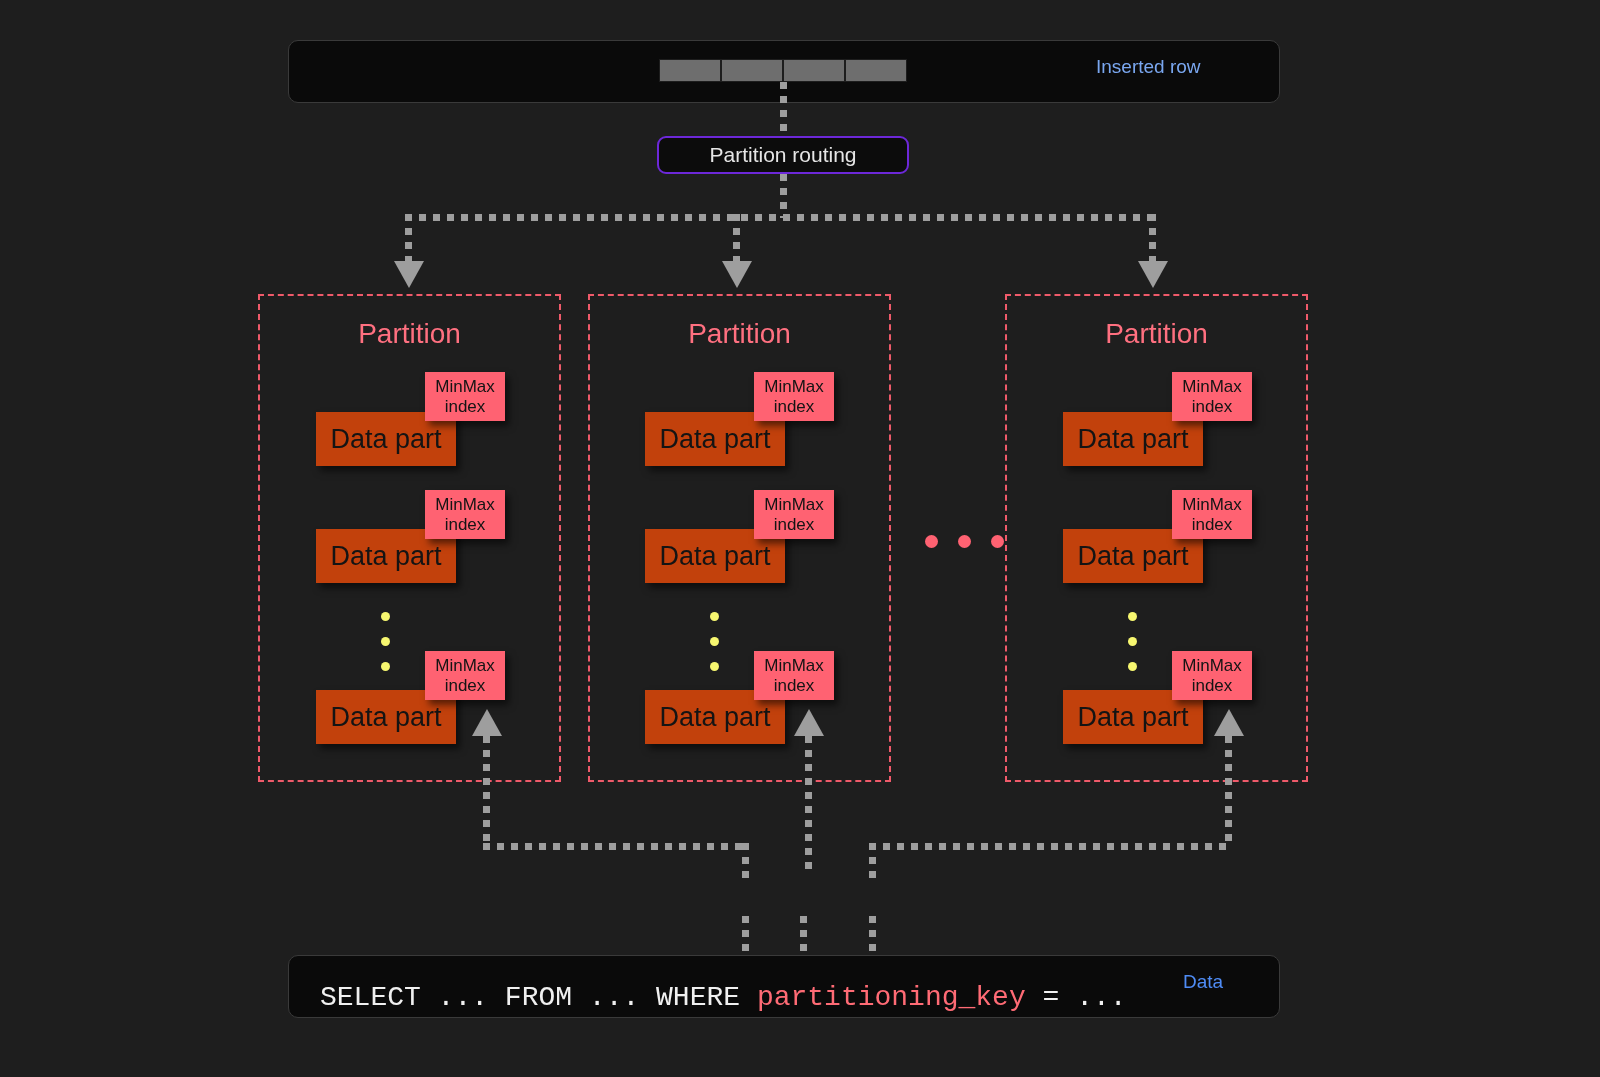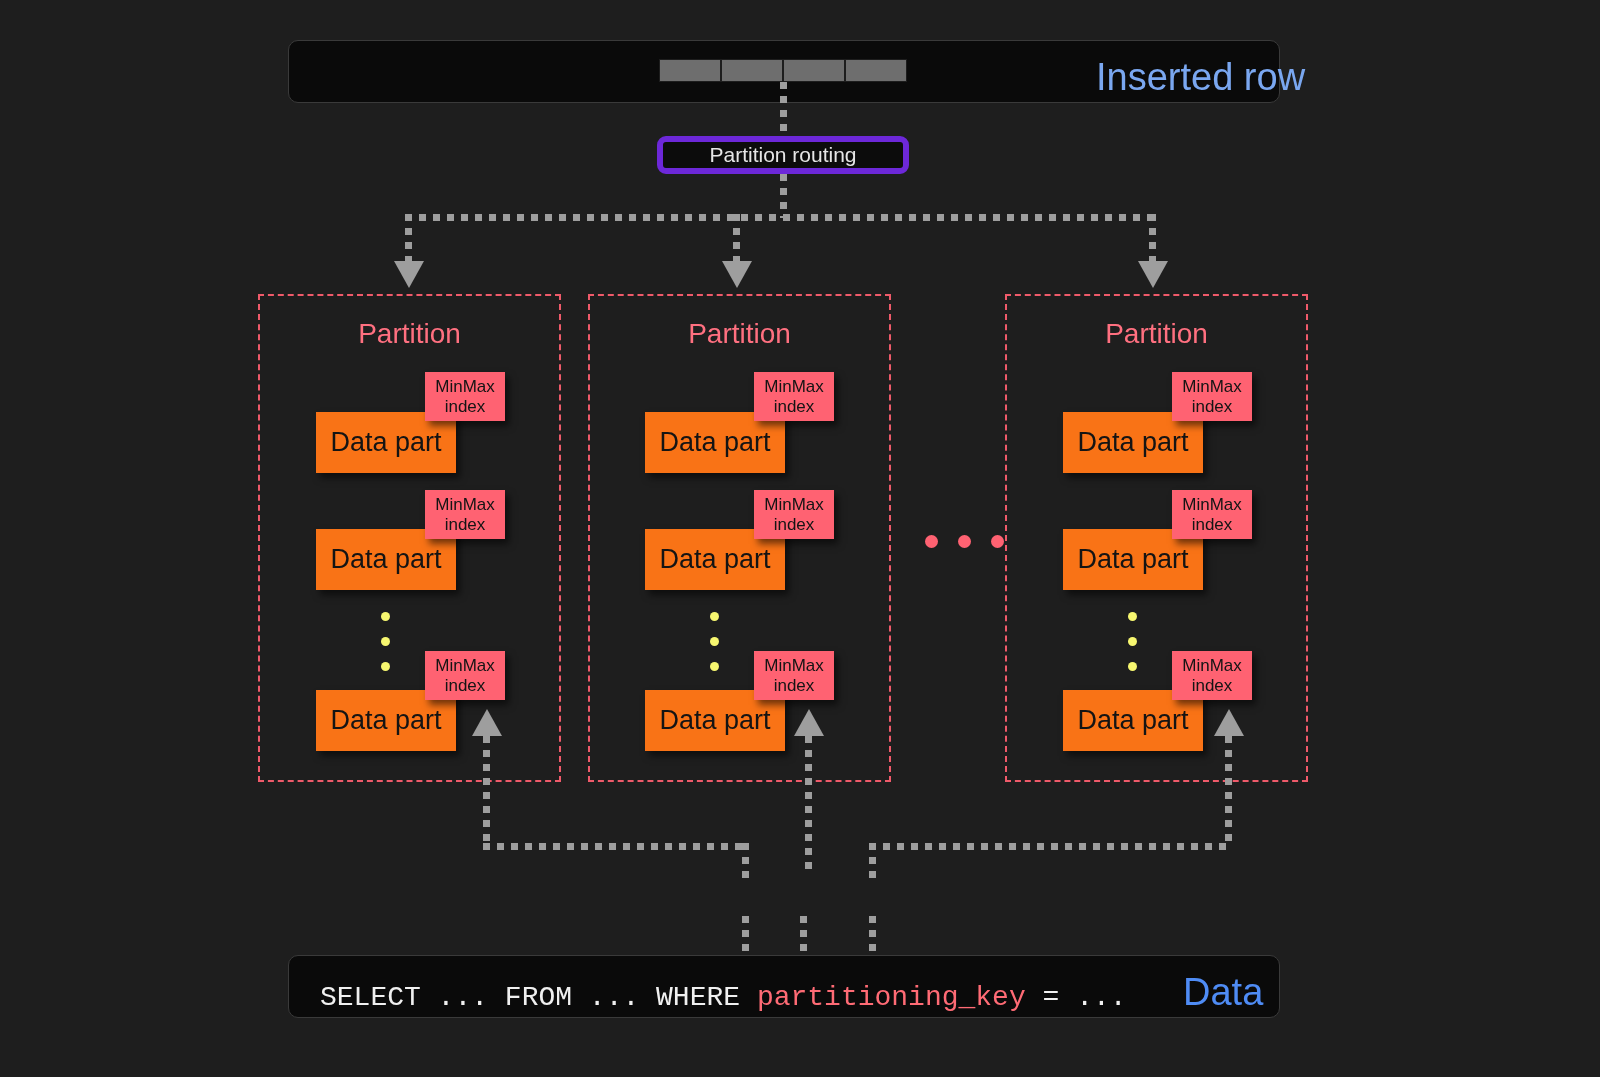--- a/index.html
+++ b/index.html
@@ -19,21 +19,21 @@
   
   .bar {
     position: absolute;
     background: #0a0a0a;
     border: 1px solid #3a3a3a;
     border-radius: 10px;
     box-sizing: border-box;
   }
   .bar-label {
     position: absolute;
-    font-size: 38px;
+    font-size: 19px;
     color: #7aa7f0;
     white-space: nowrap;
   }
 
   
   .row-cells {
     position: absolute;
     display: flex;
     z-index: 4;
   }
@@ -42,21 +42,21 @@
     height: 23px;
     background: #6e6e6e;
     border: 1px solid #1d1d1d;
     box-sizing: border-box;
   }
 
   
   .pill {
     position: absolute;
     background: #0c0c0c;
-    border: 6px solid #6d28d9;
+    border: 2px solid #6d28d9;
     border-radius: 9px;
     box-sizing: border-box;
     display: flex;
     align-items: center;
     justify-content: center;
     color: #e6e6e6;
     font-size: 21px;
     z-index: 6;
   }
 
@@ -110,22 +110,22 @@
     left: 0;
     text-align: center;
     color: #ff7080;
     font-size: 28px;
   }
 
   
   .data-part {
     position: absolute;
     width: 140px;
-    height: 61px;
-    background: #f97316;
+    height: 54px;
+    background: #c2410c;
     color: #141414;
     font-size: 27px;
     display: flex;
     align-items: center;
     justify-content: center;
     box-shadow: 4px 5px 7px rgba(0,0,0,0.55);
     z-index: 4;
   }
   .minmax {
     position: absolute;

